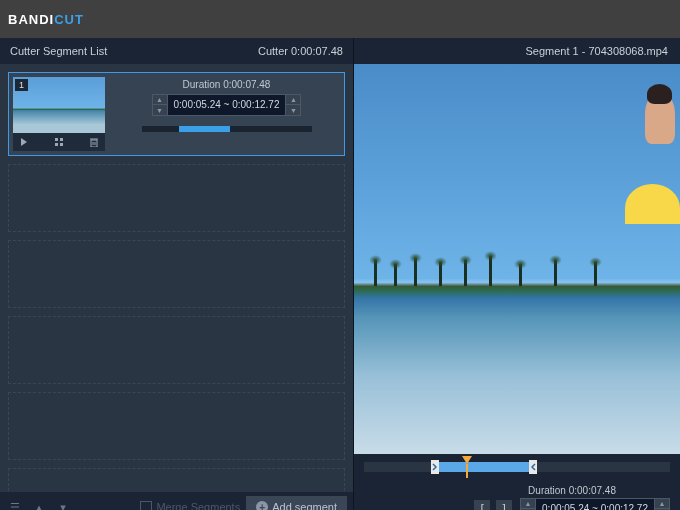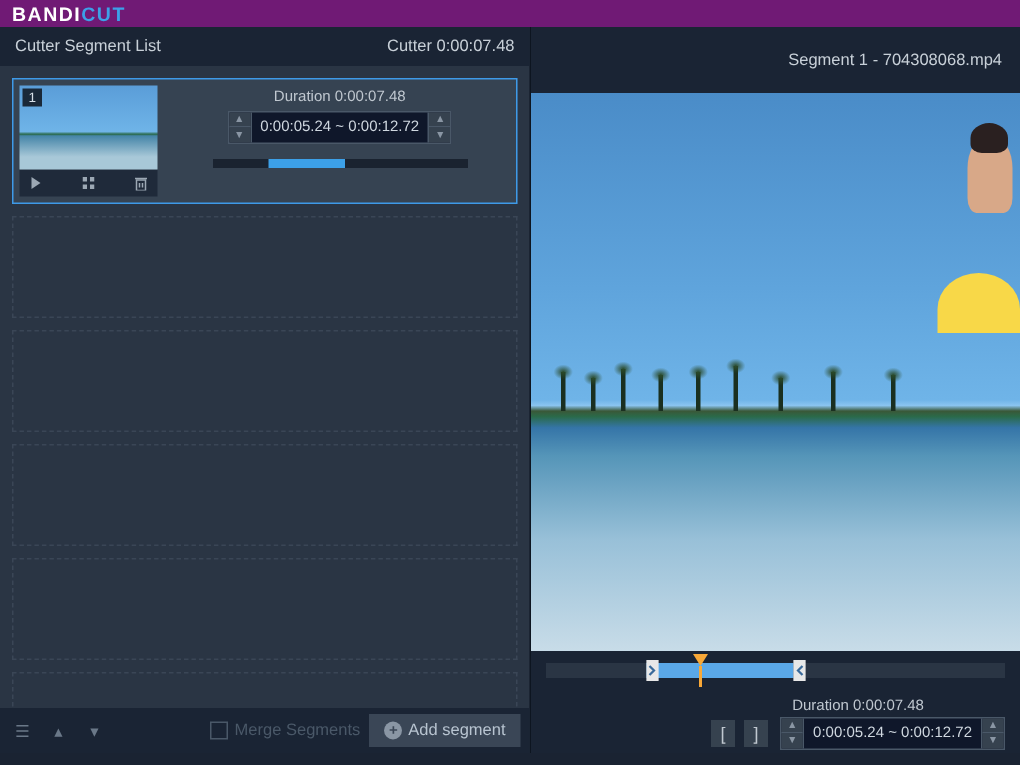--- a/index.html
+++ b/index.html
@@ -5,22 +5,22 @@
 * { margin: 0; padding: 0; box-sizing: border-box; }
 body {
   width: 680px; height: 510px;
   background: #1a2332;
   font-family: Arial, sans-serif;
   font-size: 11px;
   color: #a8b4c0;
   overflow: hidden;
 }
 .header {
-  height: 18px;
-  background: #701a75;
+  height: 38px;
+  background: #404040;
   display: flex;
   align-items: center;
   padding: 0 8px;
 }
 .logo { font-size: 13px; font-weight: bold; letter-spacing: 1px; }
 .logo-bandi { color: #fff; }
 .logo-cut { color: #3ca0e8; }
 .main { display: flex; height: 484px; }
 .left-panel {
   width: 354px;
@@ -190,21 +190,21 @@
   font-size: 10px;
   font-weight: bold;
 }
 .right-panel {
   flex: 1;
   background: #1a2330;
   display: flex;
   flex-direction: column;
 }
 .right-header {
-  height: 44px;
+  height: 26px;
   background: #1a2434;
   display: flex;
   align-items: center;
   justify-content: flex-end;
   padding: 0 12px;
   font-size: 11px;
   color: #c8d0d8;
 }
 .preview {
   flex: 1;

